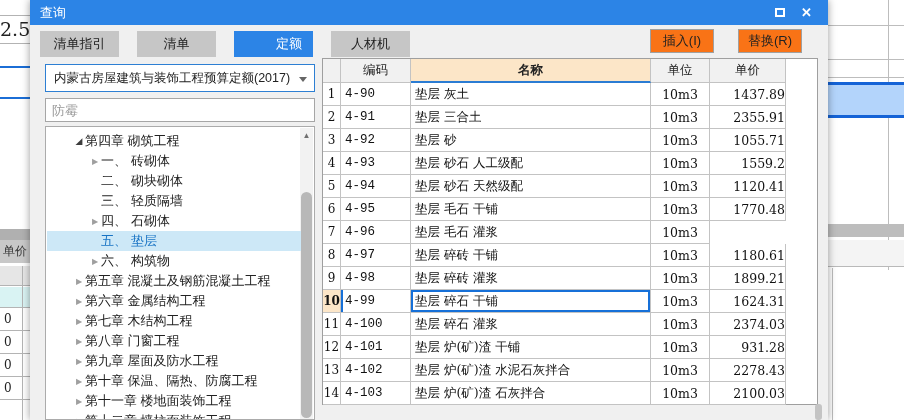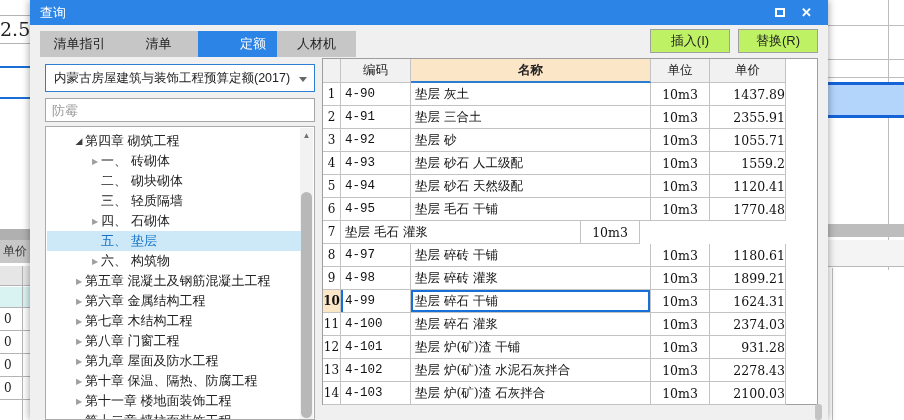--- a/index.html
+++ b/index.html
@@ -35,26 +35,26 @@
   
   .dialog{left:30px;top:0;width:798px;height:420px;background:#f0f0f0;
           box-shadow:0 0 8px rgba(0,0,0,.4);}
   .titlebar{position:absolute;left:0;top:0;width:100%;height:25px;background:#2c84e6;
       display:flex;align-items:center;padding:0 10px;}
   .titlebar .title{color:#fff;font-size:13px;}
   .win-controls{margin-left:auto;display:flex;align-items:center;gap:16px;padding-right:6px;}
   .max-box{display:inline-block;width:10px;height:9px;border:2px solid #fff;}
   .close-x{color:#fff;font-size:13px;font-weight:bold;line-height:1;}
 
-  .tabs{left:10px;top:31px;display:flex;gap:0;justify-content:space-between;}
+  .tabs{left:10px;top:31px;display:flex;gap:18px;justify-content:space-between;}
   .tab{width:79px;height:26px;background:#c6c6c6;color:#222;font-size:13px;
       display:flex;align-items:center;justify-content:center;cursor:default;}
   .tab.active{background:#2c84e6;color:#fff;padding-left:31px;}
 
-  .dlg-btn{position:absolute;top:29px;width:80px;height:24px;background:#bef264;
+  .dlg-btn{position:absolute;top:29px;width:64px;height:24px;background:#f97316;
       border:1px solid #a0a0a0;font-size:13px;color:#222;text-align:center;line-height:22px;}
   .btn-insert{left:620px;} .btn-replace{left:708px;}
 
   .combo{left:15px;top:64px;width:270px;height:28px;background:#fff;border:1px solid #2d7fd3;
       font-size:12.5px;color:#222;line-height:26px;padding:0 18px 0 8px;white-space:nowrap;overflow:hidden;}
   .combo .caret{position:absolute;right:7px;top:12px;width:0;height:0;
       border-left:4px solid transparent;border-right:4px solid transparent;border-top:5px solid #666;}
 
   .search{left:15px;top:98px;width:270px;height:24px;}
   .search input{width:100%;height:100%;border:1px solid #a6a6a6;padding:0 6px;font-size:13px;
@@ -283,20 +283,21 @@
         <div class="trow">
           <div class="tc c-no">6</div>
           <div class="tc c-code">4-95</div>
           <div class="tc c-name">垫层 毛石 干铺</div>
           <div class="tc c-unit">10m3</div>
           <div class="tc c-price">1770.48</div>
           <div class="tc c-fill"></div>
         </div>
         <div class="trow">
           <div class="tc c-no">7</div>
+          <div class="tc c-code">4-96</div>
           <div class="tc c-name">垫层 毛石 灌浆</div>
           <div class="tc c-unit">10m3</div>
           <div class="tc c-fill"></div>
         </div>
         <div class="trow">
           <div class="tc c-no">8</div>
           <div class="tc c-code">4-97</div>
           <div class="tc c-name">垫层 碎砖 干铺</div>
           <div class="tc c-unit">10m3</div>
           <div class="tc c-price">1180.61</div>

